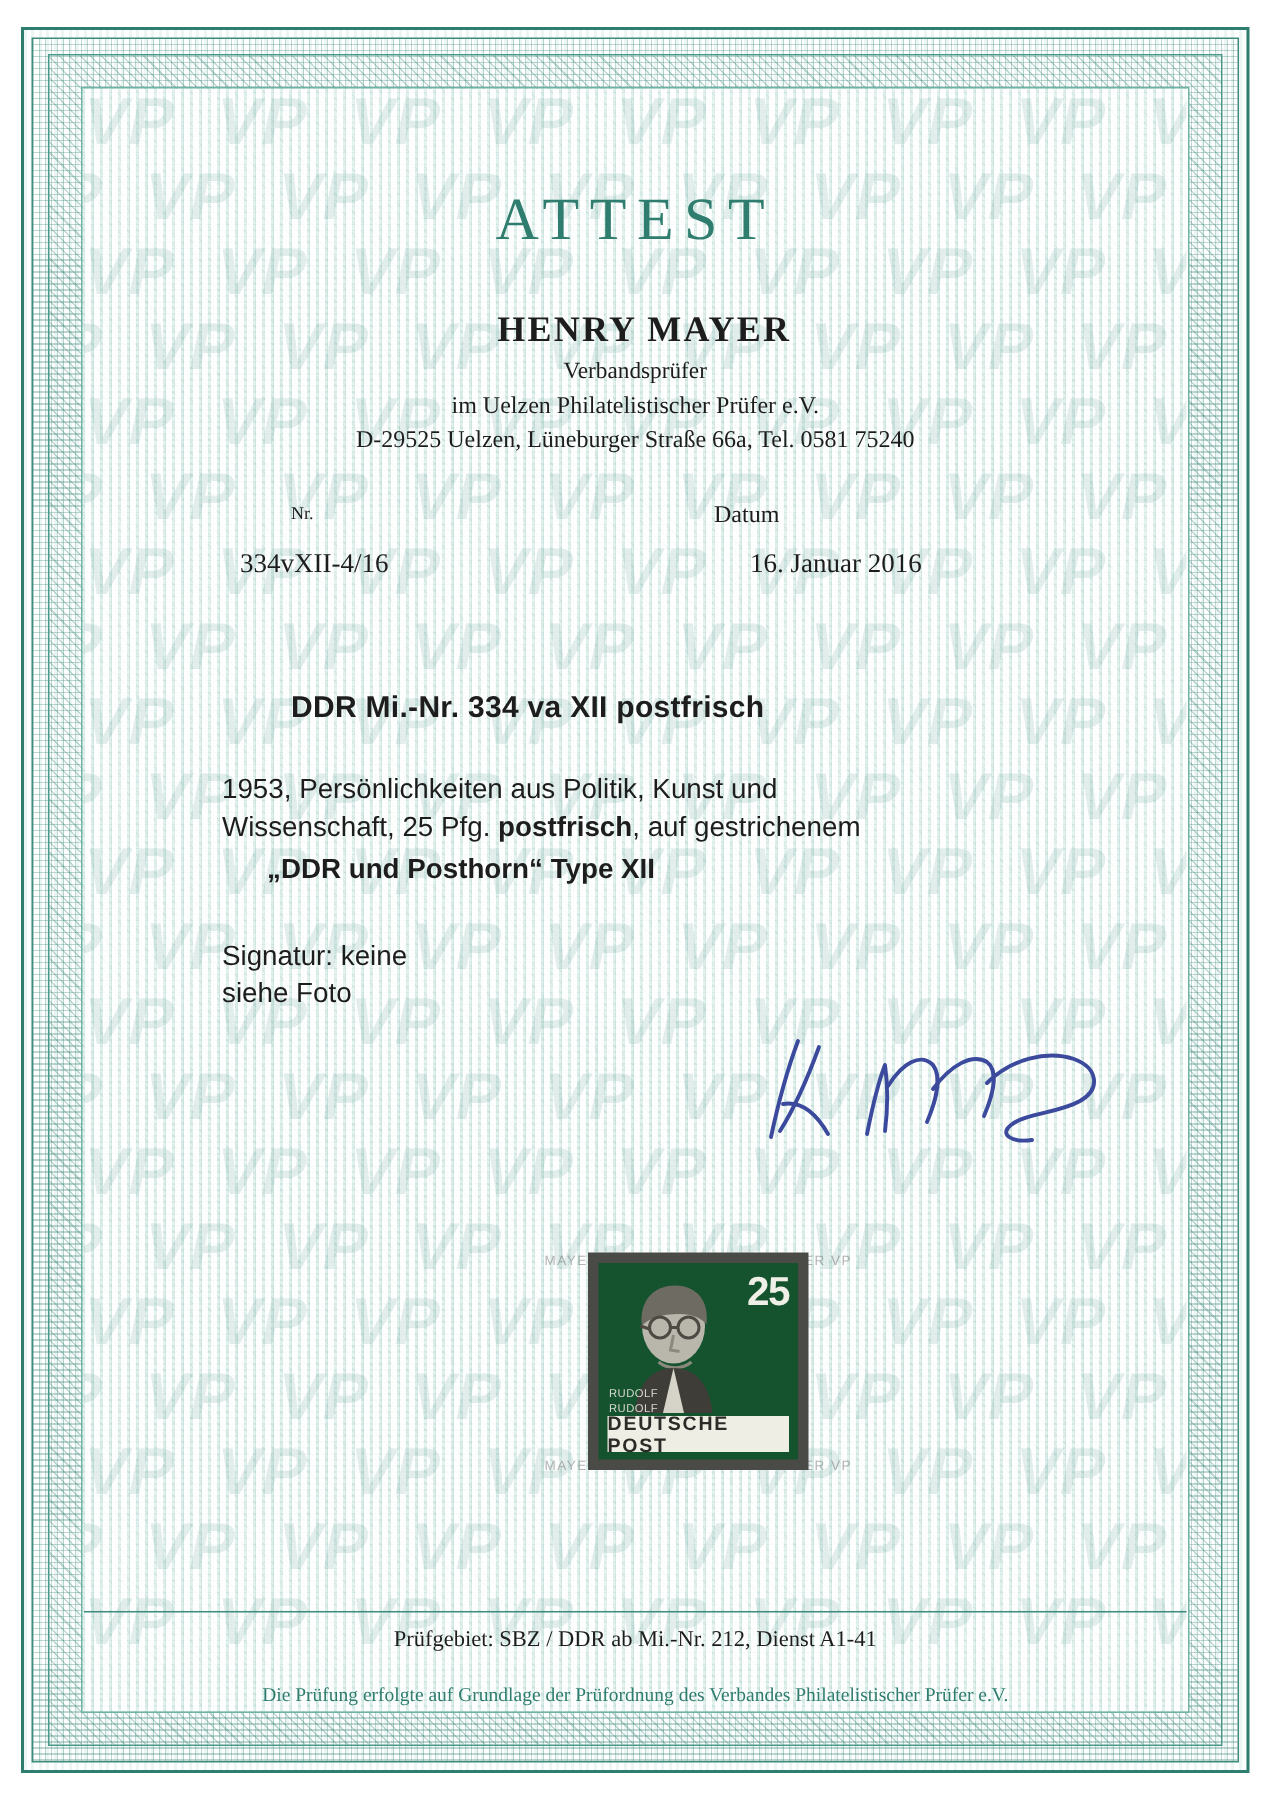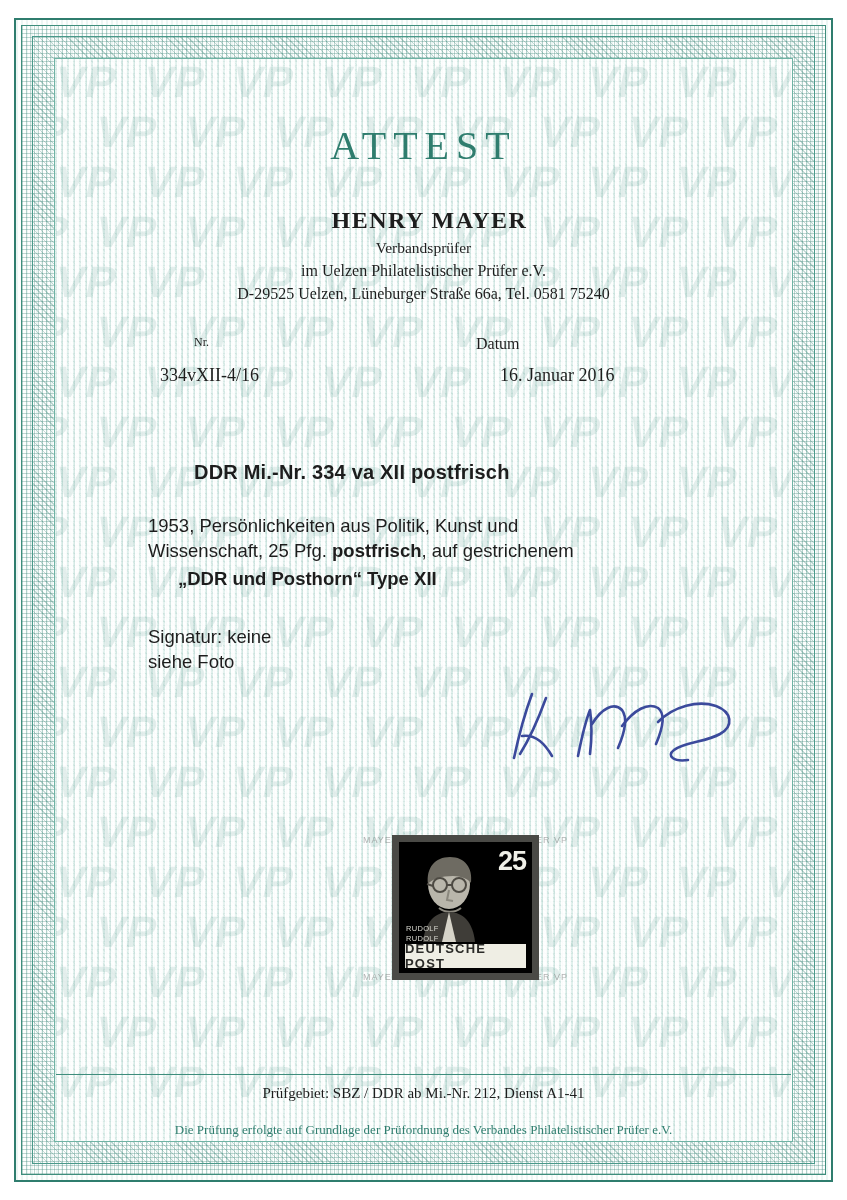--- a/index.html
+++ b/index.html
@@ -250,21 +250,21 @@
     left: 35px;
     top: 10px;
     width: 147px;
     height: 145px;
     background: #4a4a46;
     box-sizing: border-box;
   }
   .stamp-inner {
     position: absolute;
     left: 7px; top: 7px; right: 7px; bottom: 7px;
-    background: #000000;
+    background: #14532d;
     overflow: hidden;
   }
   .stamp-portrait {
     position: absolute;
     left: 10px;
     top: 8px;
     width: 78px;
     height: 92px;
   }
   .stamp-value {

